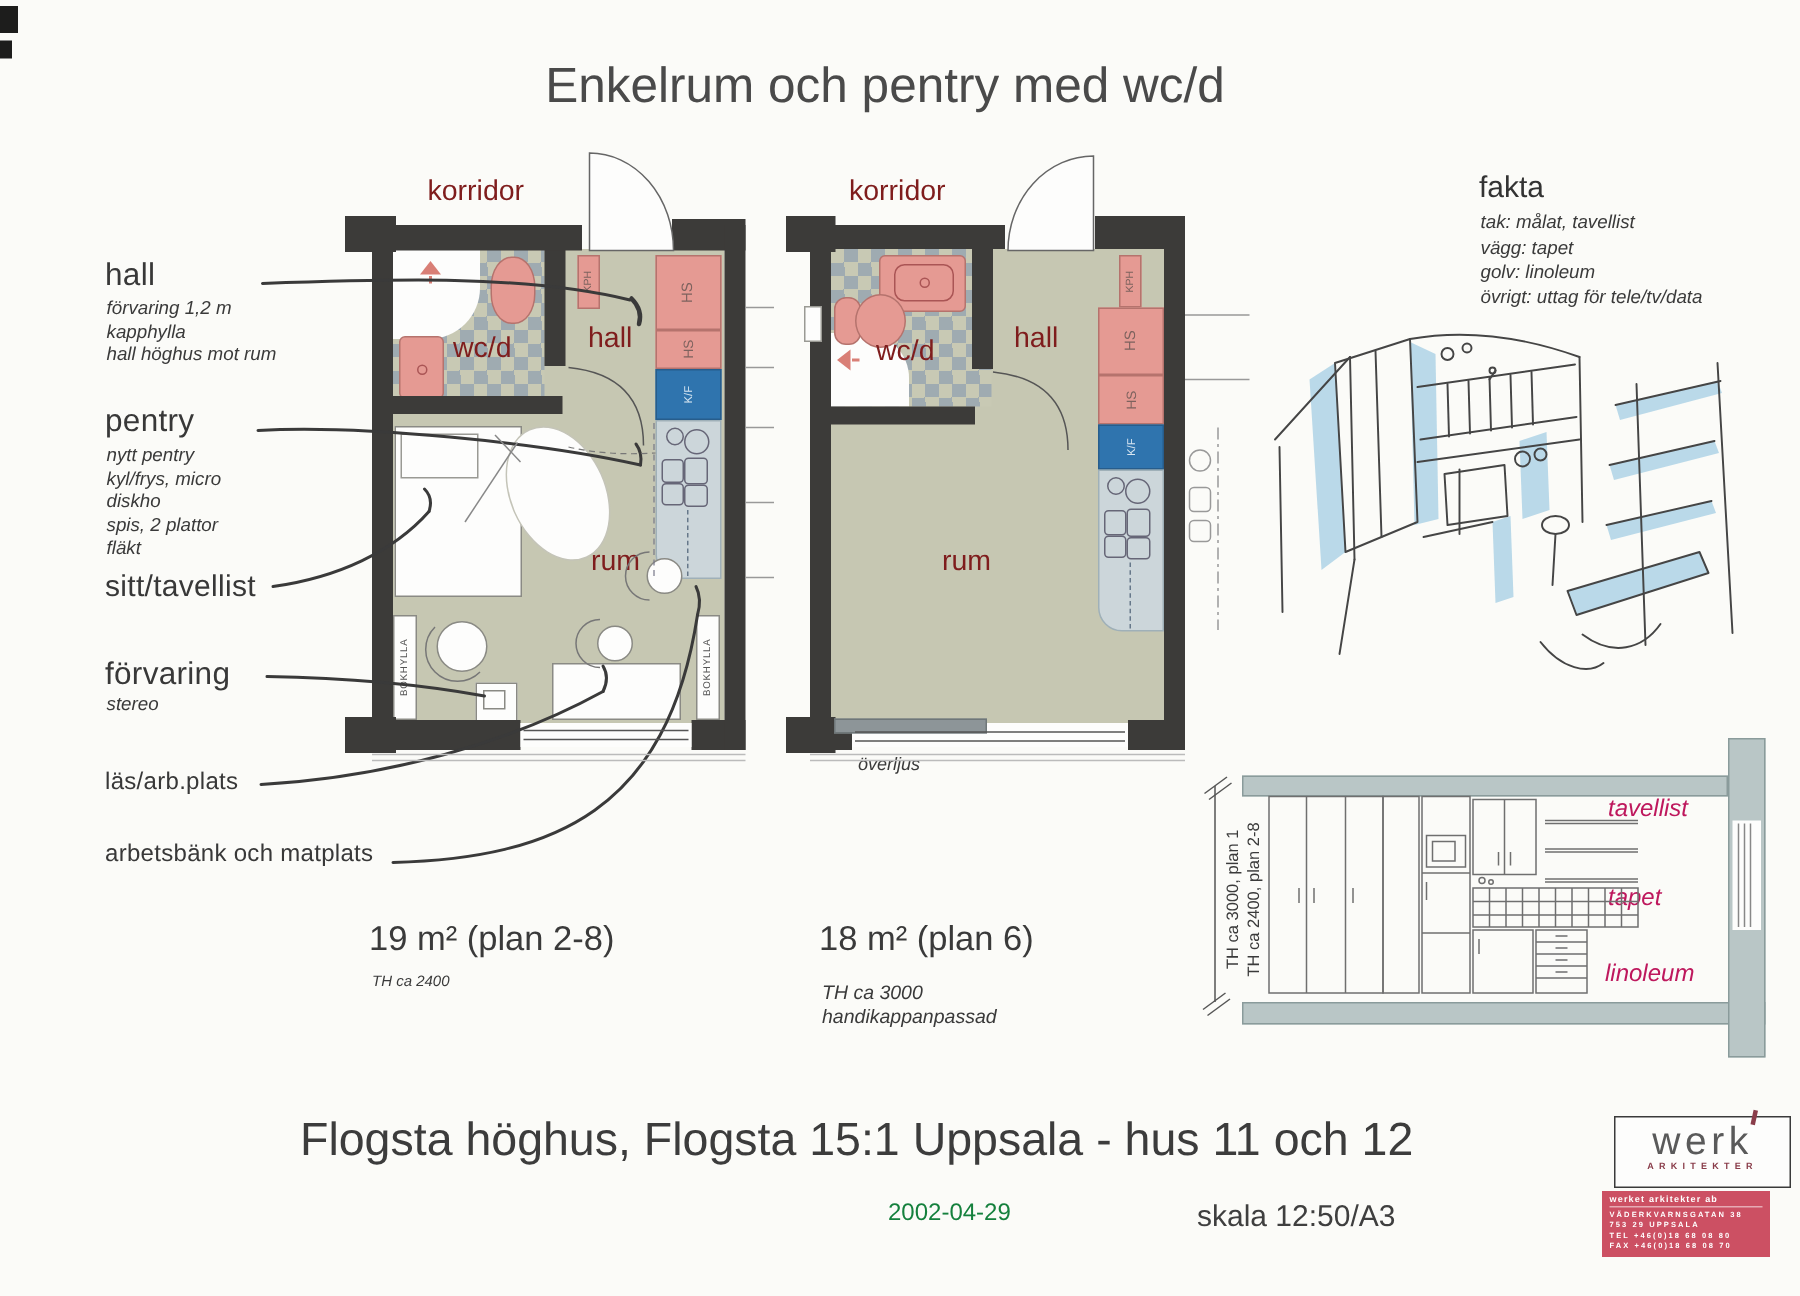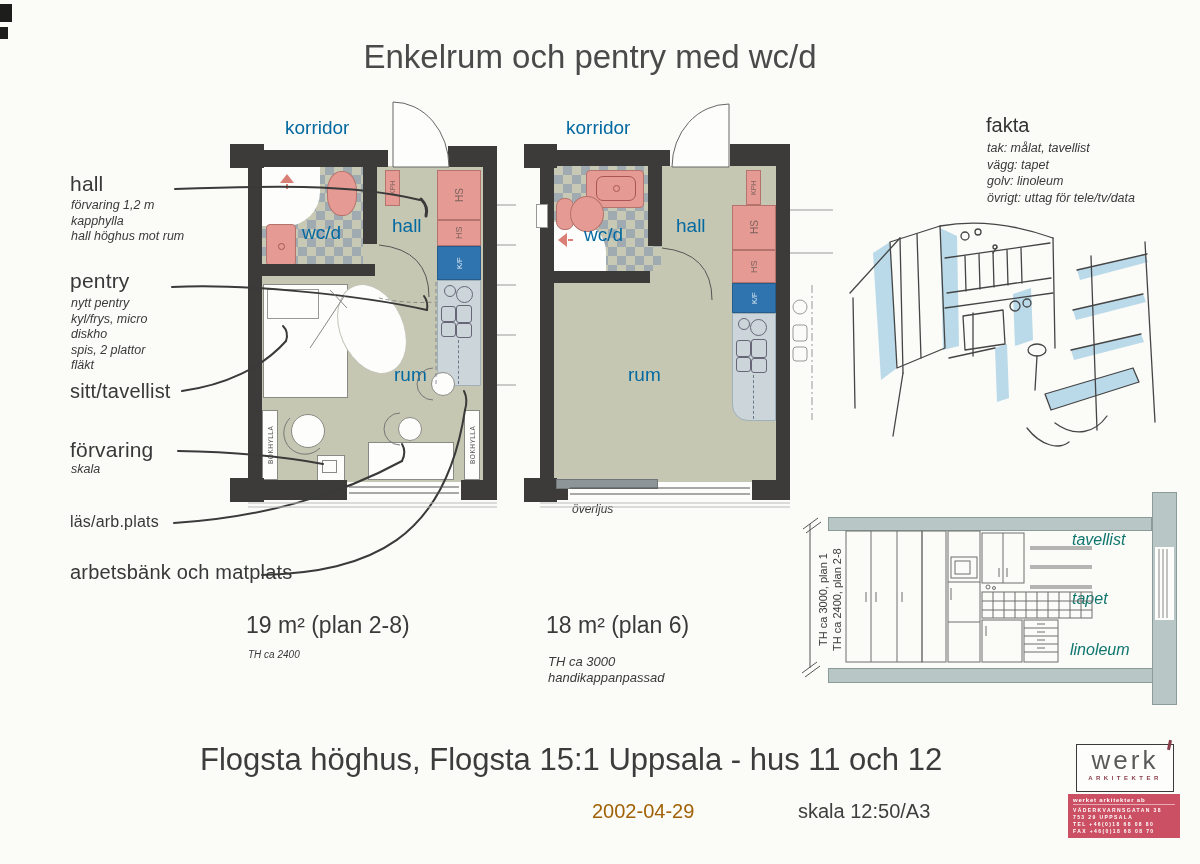--- a/index.html
+++ b/index.html
@@ -1,34 +1,34 @@
 <!DOCTYPE html>
 <html><head>
 <meta charset="utf-8">
 <style>
   html,body{margin:0;padding:0}
   body{width:1200px;height:864px;position:relative;overflow:hidden;background:#fbfbf8;
        font-family:"Liberation Sans",sans-serif;color:#3a3a3a}
   .a{position:absolute}
   .heading{font-size:21px;color:#383838;letter-spacing:.2px}
   .note{font-size:12.5px;font-style:italic;color:#3a3a3a;line-height:15.5px}
-  .room{font-size:19px;color:#0369a1}
+  .room{font-size:19px;color:#7f1d1d}
   .wall{position:absolute;background:#3c3b39}
   .olive{position:absolute;background:#c6c7b2}
   .tile{position:absolute;background-color:#c8c9b4;
         background-image:conic-gradient(#9fabb1 25%,transparent 25% 50%,#9fabb1 50% 75%,transparent 75%);
         background-size:18px 18px}
   .pink{position:absolute;background:#e59a93;border:1px solid #b5736d;box-sizing:border-box}
   .blue{position:absolute;background:#2f74ae;border:1px solid #275d8c;box-sizing:border-box}
   .counter{position:absolute;background:#ccd6da;border:1px solid #9fb0b8;box-sizing:border-box}
   .wht{position:absolute;background:#fdfdfc;border:1px solid #8a8a84;box-sizing:border-box}
   .vtext{writing-mode:vertical-rl;transform:rotate(180deg);display:flex;align-items:center;justify-content:center}
   .swall{position:absolute;background:#b9c6c6;border:1px solid #8a9b9b;box-sizing:border-box}
   .dim{font-size:11px;color:#3a3a3a}
-  .slabel{font-size:16px;font-style:italic;color:#0f766e}
+  .slabel{font-size:16px;font-style:italic;color:#be185d}
   .area{font-size:23px;color:#3a3a3a}
   svg{position:absolute;pointer-events:none}
 </style>
 </head>
 <body>
 
 <div class="a" style="left:0;top:4px;width:12px;height:18px;background:#1d1d1c"></div>
 <div class="a" style="left:0;top:27px;width:8px;height:12px;background:#1d1d1c"></div>
 
 <div class="a" style="left:290px;top:38px;width:600px;text-align:center;font-size:33px;color:#4a4a4a">Enkelrum och pentry med wc/d</div>
@@ -47,24 +47,24 @@
     <div>nytt pentry</div>
     <div>kyl/frys, micro</div>
     <div>diskho</div>
     <div>spis, 2 plattor</div>
     <div>fläkt</div>
   </div>
 </div>
 <div class="a heading" style="left:70px;top:380px;font-size:20px">sitt/tavellist</div>
 <div>
   <div class="a heading" style="left:70px;top:438px">förvaring</div>
-  <div class="a note" style="left:71px;top:462px">skala</div>
+  <div class="a note" style="left:71px;top:462px">stereo</div>
 </div>
 <div class="a heading" style="left:70px;top:513px;font-size:16px">läs/arb.plats</div>
-<div class="a heading" style="left:70px;top:561px;font-size:20px">arbetsbänk och matplats</div>
+<div class="a heading" style="left:70px;top:561px;font-size:16px">arbetsbänk och matplats</div>
 
 <div>
   <div class="a room" style="left:285px;top:117px">korridor</div>
   <div class="olive" style="left:262px;top:166px;width:221px;height:316px"></div>
   <div class="tile" style="left:262px;top:166px;width:101px;height:98px"></div>
   <div class="a" style="left:262px;top:166px;width:58px;height:60px;background:#fdfdfc;border-radius:0 0 34px 0"></div>
   <div class="a" style="left:280px;top:174px;width:0;height:0;border-left:7px solid transparent;border-right:7px solid transparent;border-bottom:9px solid #d97f76"></div>
   <div class="a" style="left:286px;top:184px;width:2px;height:5px;background:#d97f76"></div>
   <div class="pink" style="left:327px;top:171px;width:30px;height:45px;border-radius:14px/20px"></div>
   <div class="pink" style="left:266px;top:224px;width:30px;height:42px;border-radius:4px"></div>
@@ -232,26 +232,26 @@
   <div class="a" style="left:1155px;top:547px;width:19px;height:73px;background:#fdfdfc"></div>
   <div class="a dim vtext" style="left:816px;top:535px;width:13px;height:130px">TH ca 3000, plan 1</div>
   <div class="a dim vtext" style="left:830px;top:535px;width:13px;height:130px">TH ca 2400, plan 2-8</div>
   <div class="a slabel" style="left:1072px;top:531px">tavellist</div>
   <div class="a slabel" style="left:1072px;top:590px">tapet</div>
   <div class="a slabel" style="left:1070px;top:641px">linoleum</div>
 </div>
 
 <div>
   <div class="a" style="left:200px;top:742px;width:820px;text-align:left;font-size:31px;color:#3c3c3c">Flogsta höghus, Flogsta 15:1 Uppsala - hus 11 och 12</div>
-  <div class="a" style="left:592px;top:800px;font-size:20px;color:#a16207">2002-04-29</div>
+  <div class="a" style="left:592px;top:800px;font-size:16px;color:#15803d">2002-04-29</div>
   <div class="a" style="left:798px;top:800px;font-size:20px;color:#3f3f3f">skala 12:50/A3</div>
 </div>
 
 <div>
-  <div class="a" style="left:1076px;top:744px;width:98px;height:48px;border:1.5px solid #3a3a3a;background:#fdfdfc;box-sizing:border-box;text-align:center">
+  <div class="a" style="left:1076px;top:744px;width:118px;height:48px;border:1.5px solid #3a3a3a;background:#fdfdfc;box-sizing:border-box;text-align:center">
     <div style="font-size:26px;color:#5a5a5a;letter-spacing:3px;line-height:30px">werk</div>
     <div style="font-size:6px;color:#8a3d4a;letter-spacing:3.5px;font-weight:bold">ARKITEKTER</div>
   </div>
   <div class="a" style="left:1168px;top:740px;width:3px;height:10px;background:#8a3d4a;transform:rotate(12deg)"></div>
   <div class="a" style="left:1068px;top:794px;width:112px;height:44px;background:#cc5063;color:#fff;padding:3px 5px;box-sizing:border-box">
     <div style="font-size:6px;font-weight:bold;letter-spacing:.8px;border-bottom:.5px solid #e6aab4;padding-bottom:1px;margin-bottom:2px">werket arkitekter ab</div>
     <div style="font-size:5px;font-weight:bold;letter-spacing:1.4px;line-height:7px">VÄDERKVARNSGATAN 38</div>
     <div style="font-size:5px;font-weight:bold;letter-spacing:1.4px;line-height:7px">753 29 UPPSALA</div>
     <div style="font-size:5px;font-weight:bold;letter-spacing:1.4px;line-height:7px">TEL +46(0)18 68 08 80</div>
     <div style="font-size:5px;font-weight:bold;letter-spacing:1.4px;line-height:7px">FAX +46(0)18 68 08 70</div>

